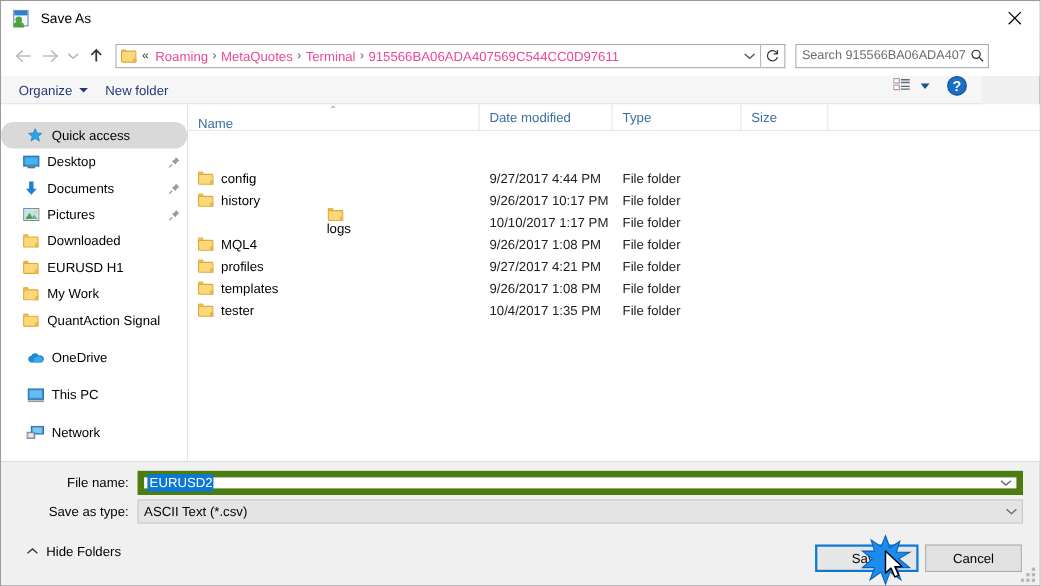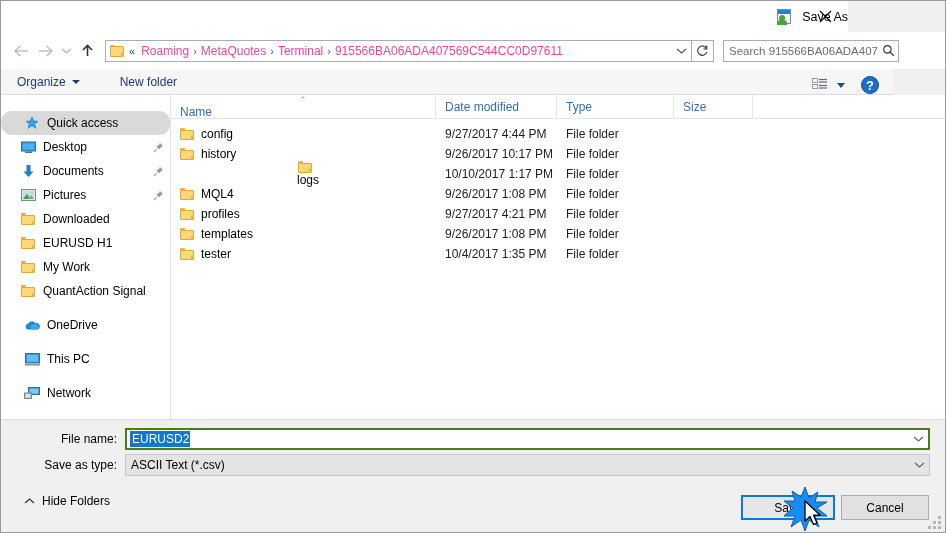--- a/index.html
+++ b/index.html
@@ -13,23 +13,23 @@
   }
   #dialog {
     position: relative;
     width: 946px; height: 533px;
     background: #f0f0f0;
     border: 1px solid #9a9a9a;
   }
 
   
   #titlebar {
-    position: absolute; left: 0; top: 0; width: 847px; height: 31px;
+    position: absolute; left: 0; top: 0; width: 944px; height: 31px;
     background: #ffffff;
-    display: flex; align-items: center; justify-content: flex-end;
+    display: flex; align-items: center;
   }
   #title-icon { margin-left: 9px; width: 18px; height: 18px; position: relative; }
   #title-icon .page {
     position: absolute; left: 2px; top: 1px; width: 14px; height: 15px;
     background: #f4f7fb; border: 1px solid #6f8fb5;
   }
   #title-icon .bluebar {
     position: absolute; left: 3px; top: 2px; width: 12px; height: 4px;
     background: #2a7fd4;
   }
@@ -111,25 +111,25 @@
   #search-input-text {
     flex: 1; margin-left: 5px; color: #6d6d6d; font-size: 11.5px;
     white-space: nowrap; overflow: hidden;
   }
   #search-icon-wrap { width: 20px; display: flex; align-items: center; justify-content: center; }
 
   
   #cmdbar {
     position: absolute; left: 0; top: 68px; width: 892px; height: 26px;
     background: #f6f6f6; border-bottom: 1px solid #dcdcdc;
-    display: flex; align-items: flex-end;
+    display: flex; align-items: flex-start;
   }
   .cmd-item {
     display: flex; align-items: center; height: 100%;
-    padding: 0 8px; color: #22387a; font-size: 12px; cursor: default; margin-left: 24px;
+    padding: 0 8px; color: #22387a; font-size: 12px; cursor: default;
   }
   #cmd-organize { margin-left: 8px; }
   .cmd-caret {
     margin-left: 6px; width: 0; height: 0;
     border-left: 4px solid transparent; border-right: 4px solid transparent;
     border-top: 4px solid #22387a;
   }
   #cmd-right { margin-left: auto; display: flex; align-items: center; }
   #view-icon { width: 22px; display: flex; align-items: center; justify-content: center; }
   #view-caret {
@@ -185,21 +185,21 @@
   .colcell {
     height: 24px; display: flex; align-items: center;
     font-size: 12px; color: #3a6ea5; padding-left: 9px;
     border-right: 1px solid #e5e5e5; position: relative;
     cursor: default; box-sizing: border-box;
   }
   #sort-indicator {
     position: absolute; left: 128px; top: 1px;
     color: #9a9a9a; font-size: 9px; line-height: 9px;
   }
-  #rows { padding-top: 5px; }
+  #rows { padding-top: 5px; margin-top: 28px; }
   .frow {
     height: 20px; display: flex; align-items: center;
     font-size: 12px; cursor: default;
   }
   .fcell { padding-left: 9px; box-sizing: border-box; overflow: hidden; white-space: nowrap; }
   .fname { display: flex; align-items: center; color: #000; }
   .fname .folderglyph { width: 14px; height: 12px; margin-right: 7px; flex: 0 0 auto; }
   .fdate, .ftype, .fsize { color: #222; }
 
   
@@ -209,21 +209,21 @@
   }
   .form-row { position: absolute; left: 0; width: 944px; height: 22px; display: flex; align-items: center; }
   #row-filename { top: 8px; }
   #row-filetype { top: 34px; }
   .form-label {
     width: 124px; text-align: right; padding-right: 8px;
     font-size: 12px; color: #000;
   }
   #filename-input {
     width: 805px; height: 22px; background: #fff;
-    border: 2px solid #4d7c0f;
+    border: 6px solid #4d7c0f;
     display: flex; align-items: center;
   }
   #filename-value {
     margin-left: 3px; font-size: 12px;
     background: #0a78d4; color: #fff; padding: 1px 1px 1px 2px;
   }
   .combo-chevron { margin-left: auto; width: 19px; display: flex; align-items: center; justify-content: center; }
   #filetype-input {
     width: 805px; height: 22px; background: #e4e4e4;
     border: 1px solid #c8c8c8;

